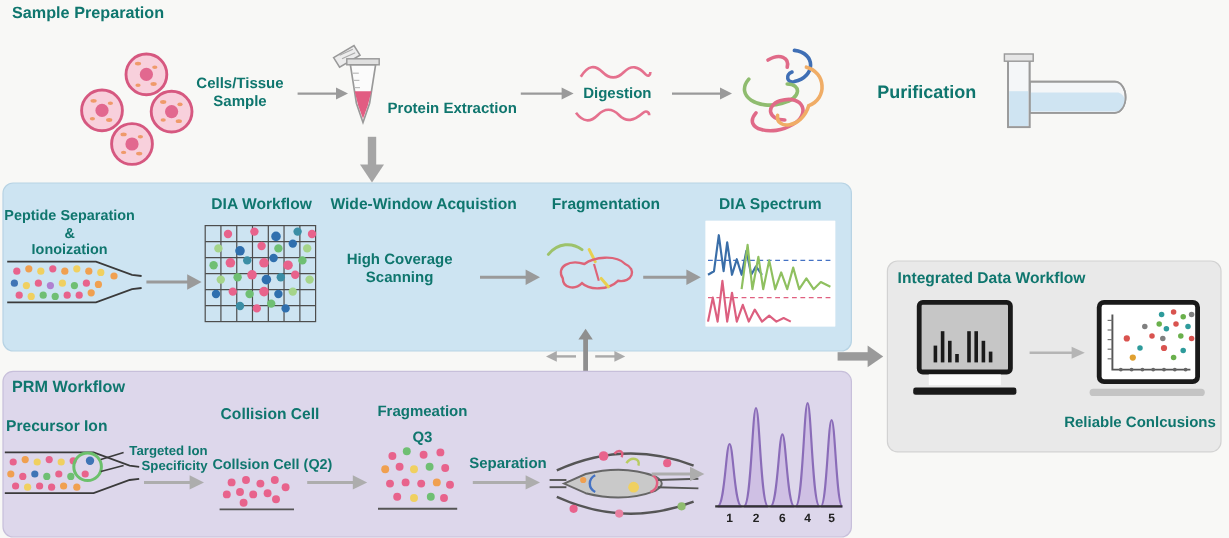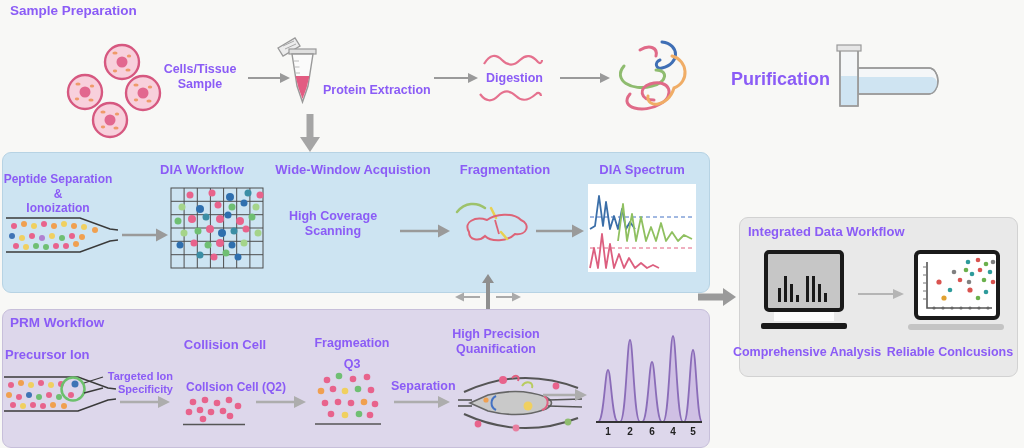--- a/index.html
+++ b/index.html
@@ -1,18 +1,18 @@
 <!DOCTYPE html>
 <html><head>
 <meta charset="utf-8">
 <style>
   html,body{margin:0;padding:0;}
   body{width:1024px;height:448px;background:#f8f8f6;font-family:"Liberation Sans",sans-serif;overflow:hidden;}
   .canvas{position:relative;width:1024px;height:448px;}
-  .lbl{position:absolute;font-weight:700;color:#8b5cf6;line-height:1.22;}
+  .lbl{position:absolute;font-weight:700;color:#0f766e;line-height:1.22;}
   .ctr{text-align:center;}
   .pre{white-space:pre-line;}
   .nw{white-space:nowrap;}
   .box{position:absolute;border-radius:9px;}
   .dia-box{left:2px;top:152px;width:706px;height:139px;background:#cde4f2;border:1px solid #b7d3e4;}
   .prm-box{left:2px;top:309px;width:706px;height:137px;background:#ddd7eb;border:1px solid #c7bfda;}
   .ana-box{left:739px;top:217px;width:277px;height:158px;background:#e9e9e9;border:1px solid #d2d2d2;}
   svg{position:absolute;overflow:visible;}
   .spec-panel{background:#ffffff;}
 </style>
@@ -97,40 +97,40 @@
   </svg>
 
   <svg style="left:610px;top:38px;" width="82" height="78" viewBox="0 0 82 78">
     <path d="M52,4 C70,6 70,26 52,30 C46,32 44,24 50,22" fill="none" stroke="#3f6fb5" stroke-width="3" stroke-linecap="round"></path>
     <path d="M14,28 C2,42 22,54 42,48 C58,44 58,32 46,32" fill="none" stroke="#8fbc6f" stroke-width="3" stroke-linecap="round"></path>
     <path d="M20,56 C8,70 34,76 50,66 C66,58 60,40 40,46 C28,50 30,62 44,62" fill="none" stroke="#e06a88" stroke-width="3" stroke-linecap="round"></path>
     <path d="M62,18 C78,22 80,44 64,50 C58,70 36,70 38,58" fill="none" stroke="#f0ad66" stroke-width="3" stroke-linecap="round"></path>
     <path d="M30,12 C40,6 48,10 46,18" fill="none" stroke="#e06a88" stroke-width="3" stroke-linecap="round"></path>
   </svg>
 
-  <div class="lbl nw" style="left:687px;top:69px;font-size:18px;padding-left:44px;">Purification</div>
+  <div class="lbl nw" style="left:687px;top:69px;font-size:15px;padding-left:44px;">Purification</div>
 
   <svg style="left:836px;top:42px;" width="108" height="68" viewBox="0 0 108 68">
     <path d="M22,26 L93,26 A9,13 0 0 1 93,52 L22,52 Z" fill="#f4f6f8" stroke="#9a9a9a" stroke-width="1.4"></path>
     <path d="M22,35 L96,35 A7,8.2 0 0 1 96,51 L22,51 Z" fill="#cfe4f2"></path>
     <path d="M22,26 L93,26 A9,13 0 0 1 93,52 L22,52 Z" fill="none" stroke="#9a9a9a" stroke-width="1.4"></path>
     <rect x="4" y="8" width="18" height="56" fill="#f4f6f8" stroke="#9a9a9a" stroke-width="1.4"></rect>
     <rect x="5" y="34" width="16" height="29" fill="#cfe4f2"></rect>
     <rect x="4" y="8" width="18" height="56" fill="none" stroke="#9a9a9a" stroke-width="1.4"></rect>
     <rect x="1" y="3" width="24" height="6" fill="#e6e6e6" stroke="#9a9a9a" stroke-width="1.2"></rect>
   </svg>
 
   <svg style="left:298px;top:114px;" width="24" height="38" viewBox="0 0 24 38">
     <rect x="8.5" y="0" width="7" height="24" fill="#a5a5a5"></rect>
       <polygon points="2,23 22,23 12,38" fill="#a5a5a5"></polygon>
   </svg>
 
   <div class="box dia-box"></div>
 
-  <div class="lbl ctr nw" style="left:152px;top:162px;width:100px;font-size:13px;">DIA Workflow</div>
+  <div class="lbl ctr nw" style="left:168px;top:162px;width:100px;font-size:13px;">DIA Workflow</div>
   <div class="lbl ctr nw" style="left:272px;top:162px;width:162px;font-size:13px;">Wide-Window Acquistion</div>
   <div class="lbl ctr nw" style="left:455px;top:162px;width:100px;font-size:13px;">Fragmentation</div>
   <div class="lbl ctr nw" style="left:592px;top:162px;width:100px;font-size:13px;">DIA Spectrum</div>
 
   <div class="lbl ctr pre" style="left:2px;top:172px;width:112px;font-size:12px;">Peptide Separation
 &amp;
 Ionoization</div>
 
   <svg style="left:4px;top:214px;" width="116" height="42" viewBox="0 0 116 42">
     <path d="M2,4 H76 L106,15 L114,16" fill="none" stroke="#3a3a3a" stroke-width="1.5"></path>
@@ -304,21 +304,21 @@
 
   <div class="lbl ctr pre" style="left:101px;top:370px;width:72px;font-size:11px;text-align:right;">Targeted Ion
 Specificity</div>
 
   <svg style="left:120px;top:394px;" width="50" height="16" viewBox="0 0 50 16">
     <line x1="0" y1="8" x2="39" y2="8" stroke="#adadad" stroke-width="2.5"></line>
       <polygon points="38,2 38,14 50,8" fill="#adadad"></polygon>
   </svg>
 
   <div class="lbl ctr nw" style="left:170px;top:337px;width:110px;font-size:13px;">Collision Cell</div>
-  <div class="lbl ctr nw" style="left:168px;top:380px;width:118px;font-size:12px;text-align:right;">Collsion Cell (Q2)</div>
+  <div class="lbl ctr nw" style="left:168px;top:380px;width:118px;font-size:12px;">Collsion Cell (Q2)</div>
 
   <svg style="left:183px;top:396px;" width="64" height="30" viewBox="0 0 64 30">
     <g fill="#e8638c">
       <circle cx="10" cy="6" r="3.3"></circle>
         <circle cx="22" cy="4" r="3.3"></circle>
         <circle cx="34" cy="7" r="3.3"></circle>
         <circle cx="46" cy="4" r="3.3"></circle>
         <circle cx="55" cy="10" r="3.3"></circle>
       <circle cx="6" cy="16" r="3.3"></circle>
         <circle cx="17" cy="14" r="3.3"></circle>
@@ -362,22 +362,20 @@
     <line x1="0" y1="52" x2="66" y2="52" stroke="#555" stroke-width="1.6"></line>
   </svg>
 
   <div class="lbl nw" style="left:391px;top:379px;font-size:12.5px;">Separation</div>
 
   <svg style="left:394px;top:394px;" width="56" height="16" viewBox="0 0 56 16">
     <line x1="0" y1="8" x2="45" y2="8" stroke="#adadad" stroke-width="2.5"></line>
       <polygon points="44,2 44,14 56,8" fill="#adadad"></polygon>
   </svg>
 
-  <div class="lbl ctr pre" style="left:437px;top:327px;width:118px;font-size:12.5px;">High Precision
-Quanification</div>
 
   <svg style="left:456px;top:362px;" width="130" height="80" viewBox="0 0 130 80">
     <path d="M8,30 Q65,4 122,26" fill="none" stroke="#555" stroke-width="2"></path>
     <path d="M8,52 Q65,78 122,56" fill="none" stroke="#555" stroke-width="2"></path>
     <line x1="2" y1="38" x2="16" y2="38" stroke="#555" stroke-width="1.6"></line>
     <line x1="2" y1="44" x2="16" y2="44" stroke="#555" stroke-width="1.6"></line>
     <path d="M14,41 L32,33 Q64,25 90,35 Q101,41 90,47 Q64,57 32,49 Z" fill="#c9c9c9" stroke="#666" stroke-width="1.6"></path>
     <line x1="92" y1="38" x2="126" y2="37" stroke="#555" stroke-width="1.6"></line>
     <line x1="92" y1="44" x2="126" y2="45" stroke="#555" stroke-width="1.6"></line>
     <path d="M40,34 C34,37 34,45 40,48" fill="none" stroke="#4472c4" stroke-width="2"></path>
@@ -477,16 +475,15 @@
         <circle cx="87" cy="32" r="2.3" fill="#d9534f"></circle>
       <circle cx="44" cy="40" r="2.3" fill="#2e9b9b"></circle>
         <circle cx="64" cy="40" r="2.6" fill="#d9534f"></circle>
         <circle cx="80" cy="42" r="2.3" fill="#2e9b9b"></circle>
       <circle cx="38" cy="48" r="2.6" fill="#e0a030"></circle>
         <circle cx="72" cy="48" r="2.3" fill="#6ab04c"></circle>
     </g>
     <rect x="2" y="74" width="96" height="6" rx="3" fill="#c4c4c4"></rect>
   </svg>
 
-  <div class="lbl ctr nw" style="left:731px;top:345px;width:152px;font-size:12.5px;">Comprehensive Analysis</div>
   <div class="lbl ctr nw" style="left:884px;top:345px;width:132px;font-size:12.5px;">Reliable Conlcusions</div>
 
 </div>
 
 </body></html>

